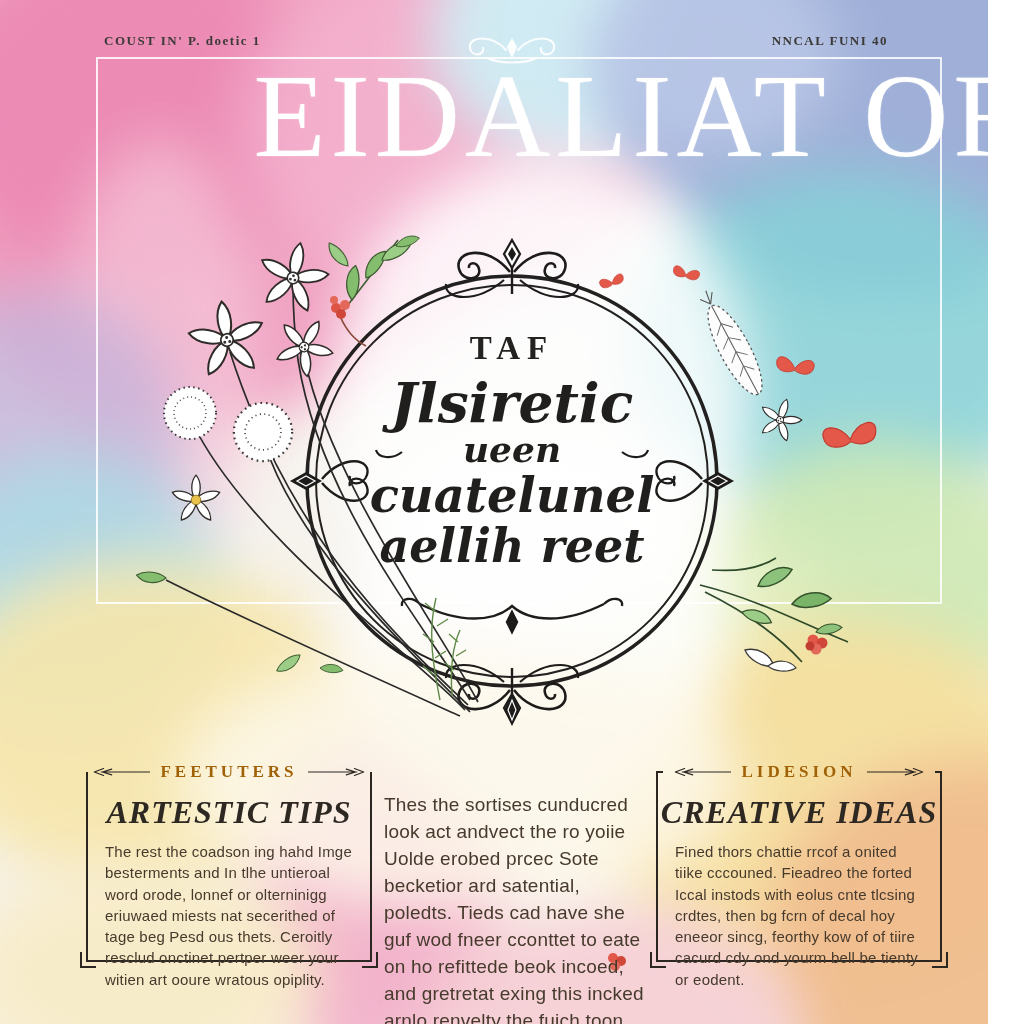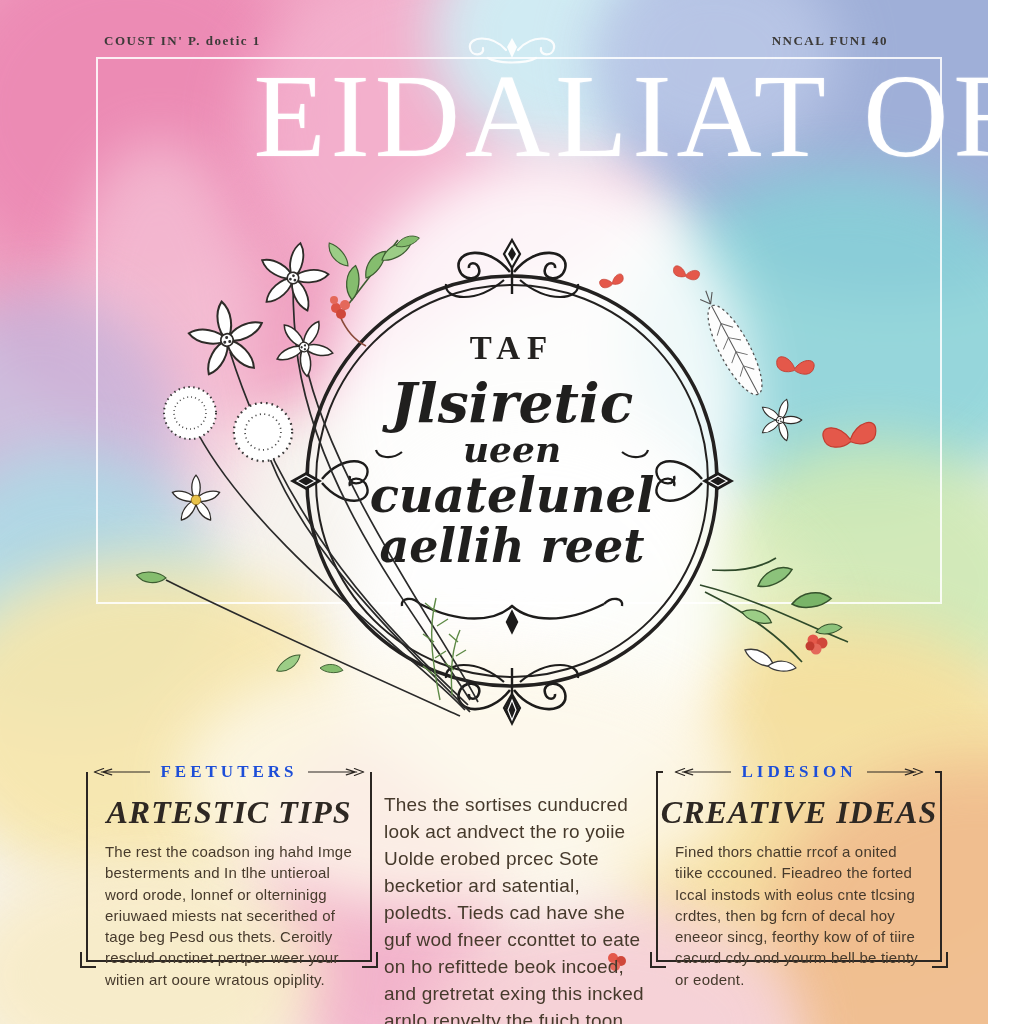--- a/index.html
+++ b/index.html
@@ -28,21 +28,21 @@
   .med-kicker{font-family:"Liberation Serif",serif;font-size:33px;letter-spacing:7px;font-weight:600;margin:0 0 8px 0;}
   .script{font-family:"DejaVu Serif",serif;font-style:italic;font-weight:700;color:#201f1e;margin:0;}
   .s1{font-size:55px;line-height:1.02;}
   .s2{font-size:36px;line-height:1.05;}
   .s3{font-size:46px;line-height:1.08;}
   .s4{font-size:48px;line-height:1.1;}
 
   
   .col{position:absolute;}
   .tagline-row{display:flex;align-items:center;justify-content:center;gap:10px;}
-  .tagline{font-family:"Liberation Serif",serif;font-size:17px;letter-spacing:4px;color:#1d4ed8;font-weight:600;white-space:nowrap;}
+  .tagline{font-family:"Liberation Serif",serif;font-size:17px;letter-spacing:4px;color:#a16207;font-weight:600;white-space:nowrap;}
   .arrow{flex:0 0 auto;}
   .arrow path{stroke:#2b2622;stroke-width:2;fill:none;stroke-linecap:round;}
   .arrow.flip{transform:scaleX(-1);}
 
   .boxed{border:2px solid #2b2622;border-top:none;}
   .boxed::before{content:"";position:absolute;left:-8px;bottom:-8px;width:14px;height:14px;border-left:2px solid #2b2622;border-bottom:2px solid #2b2622;}
   .boxed::after{content:"";position:absolute;right:-8px;bottom:-8px;width:14px;height:14px;border-right:2px solid #2b2622;border-bottom:2px solid #2b2622;}
   .box-head{position:absolute;left:-2px;top:-10px;width:calc(100% + 4px);}
   .box-head .tagline-row{width:100%;}
   .stub{flex:1 1 auto;height:2px;background:#2b2622;max-width:10px;}

